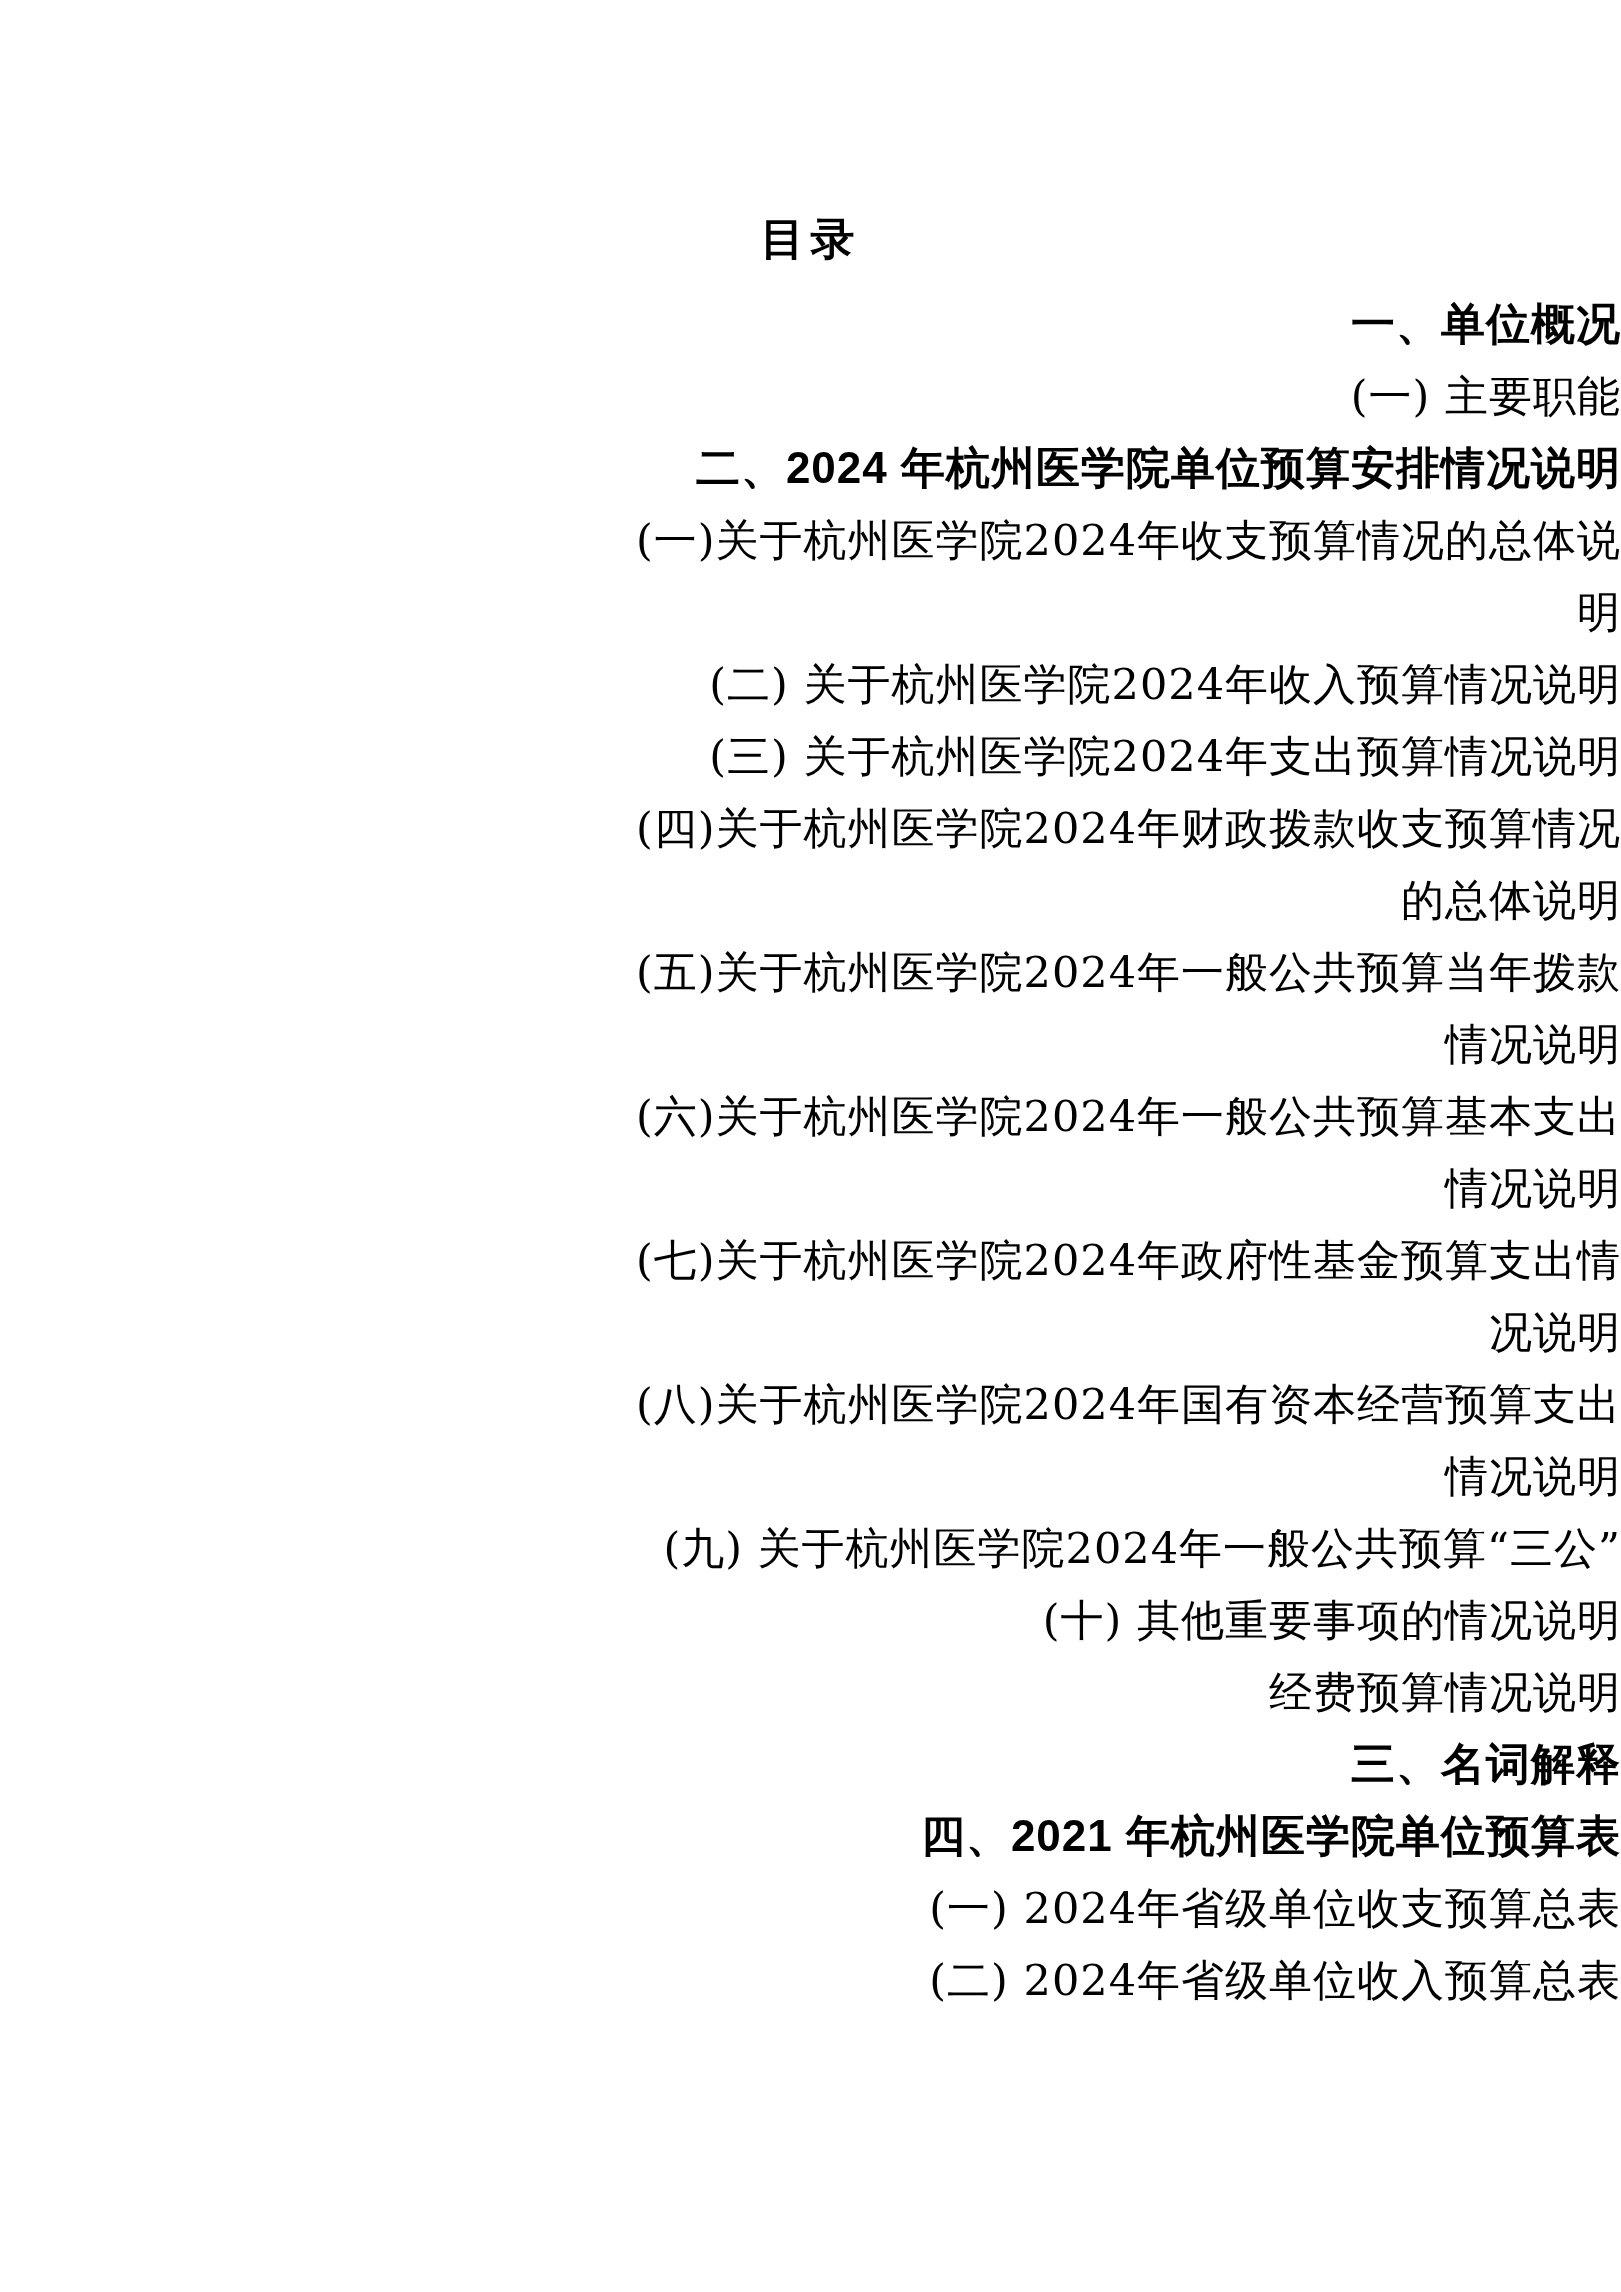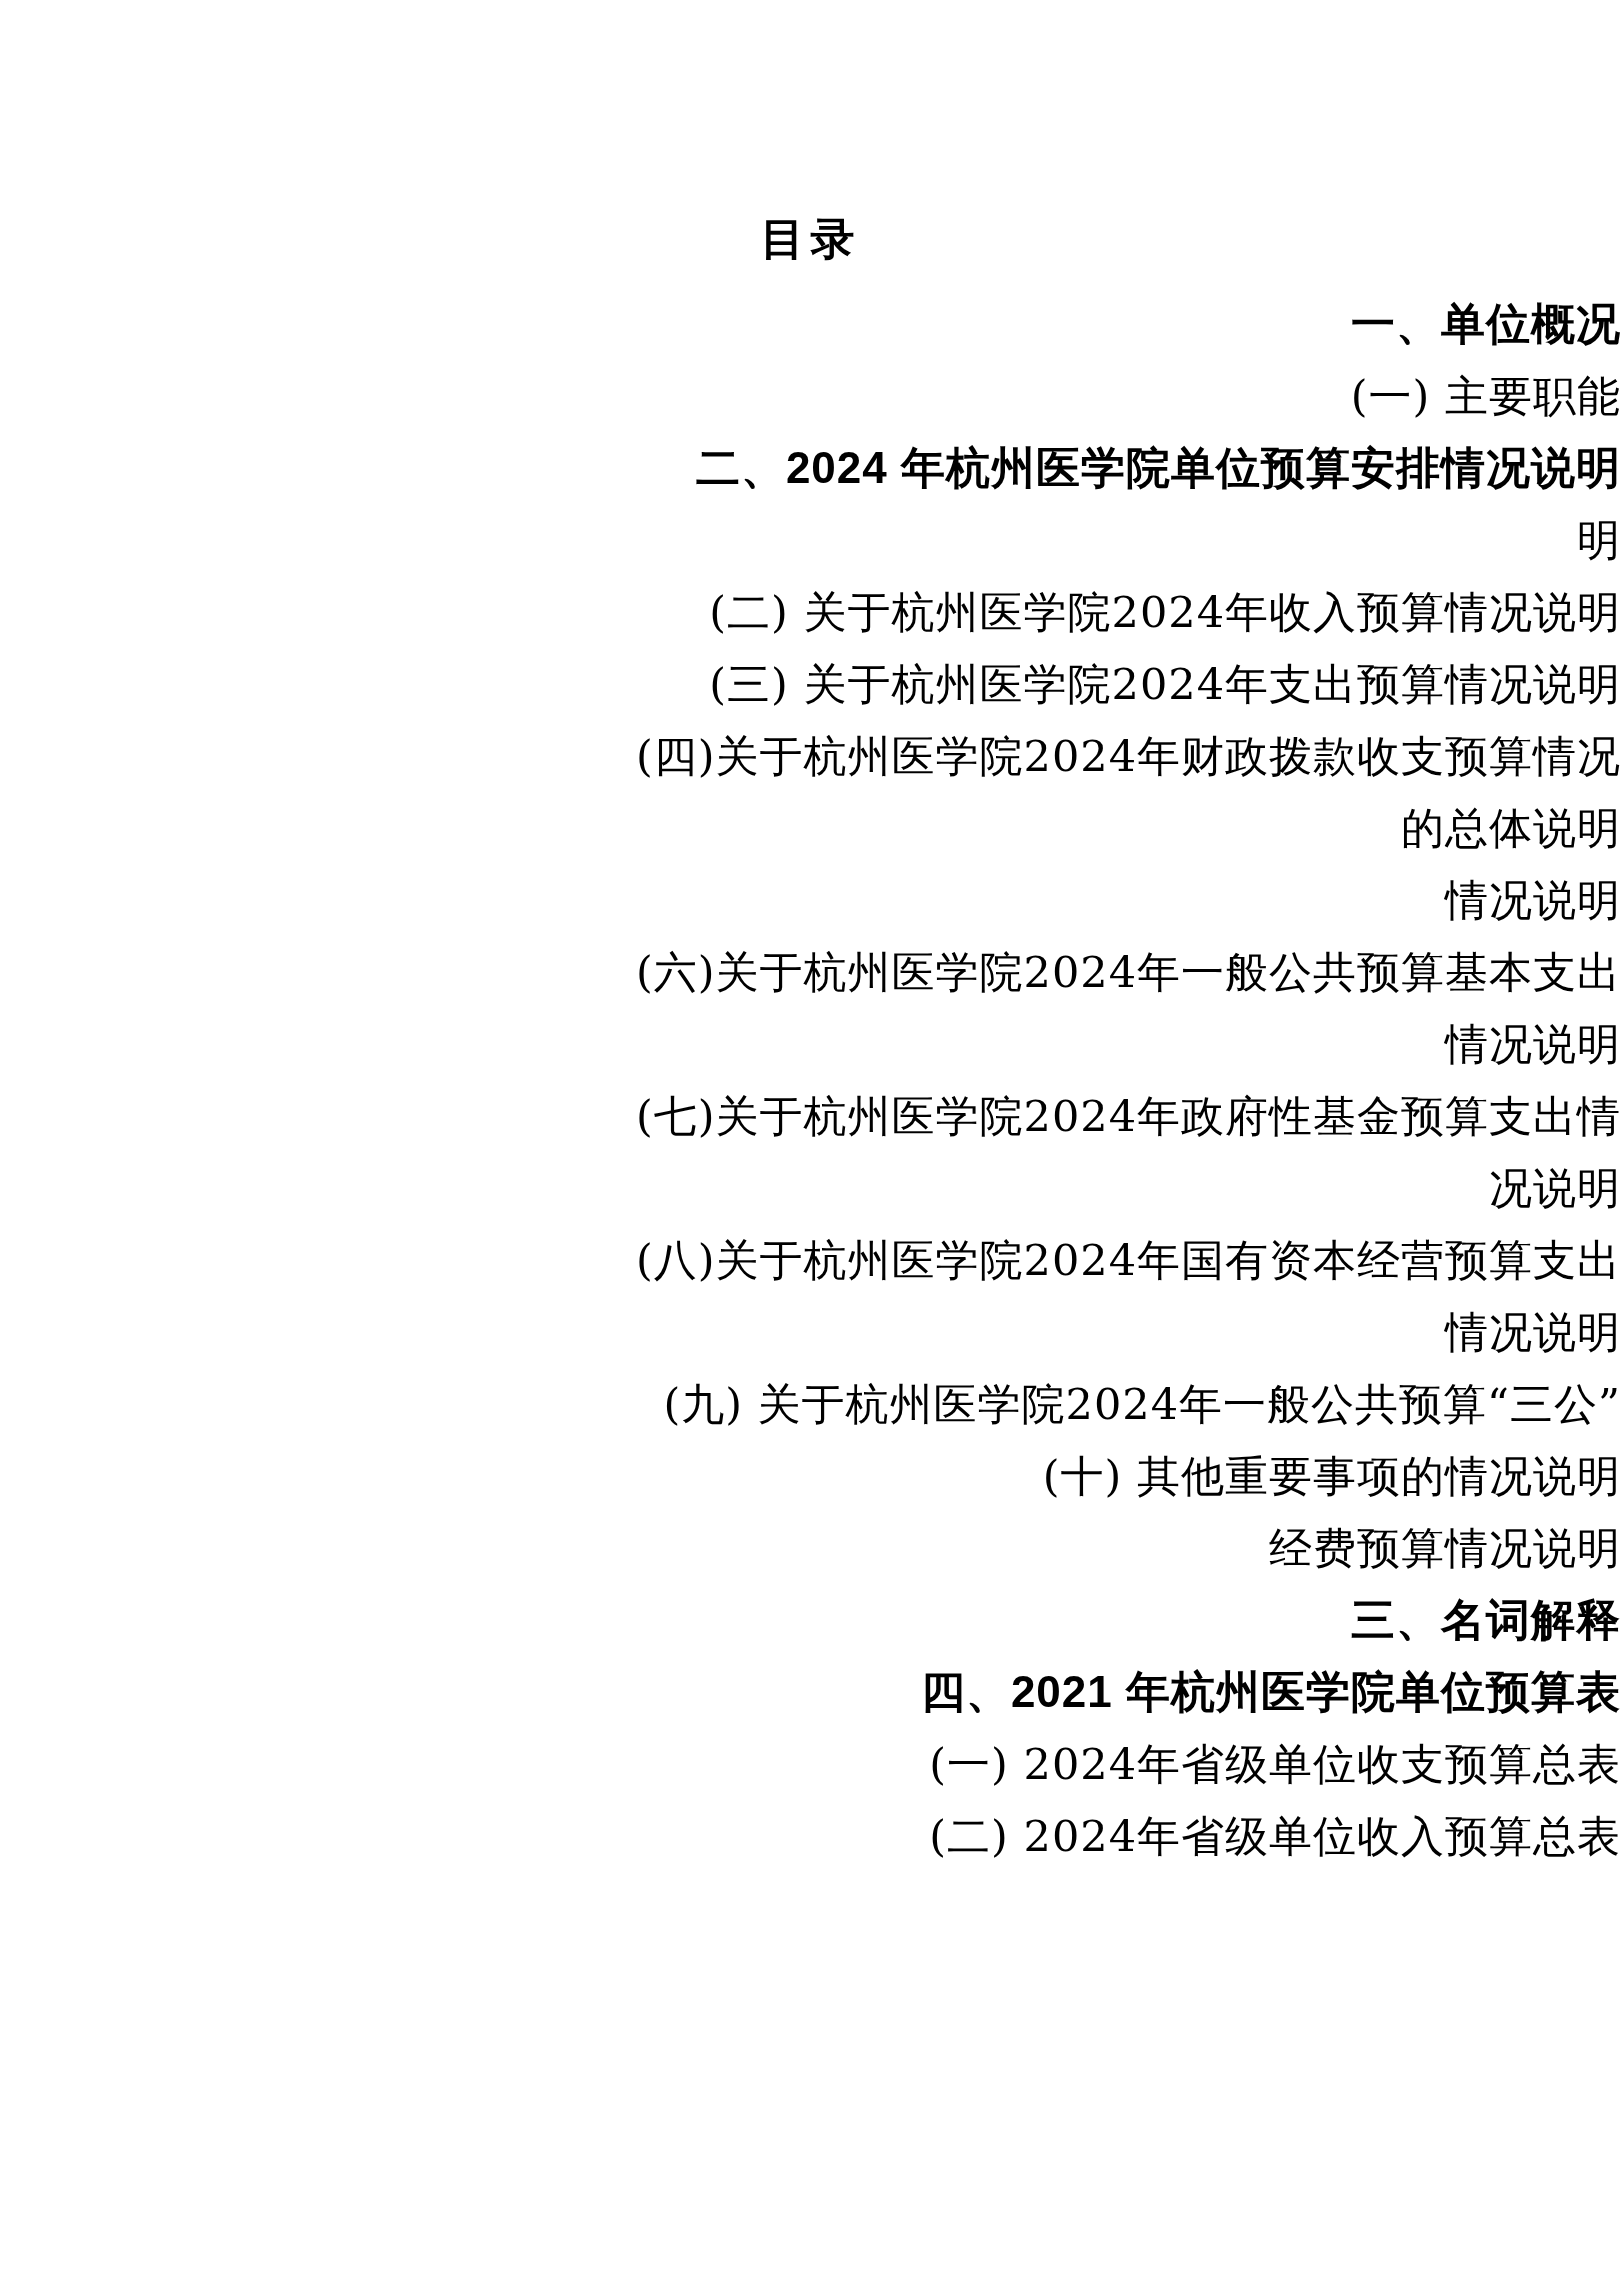--- a/index.html
+++ b/index.html
@@ -70,25 +70,27 @@
 <body>
 
 <div class="page">
 
   <h1 class="doc-title">目录</h1>
 
   <div class="toc">
     <div class="line sec">一、单位概况</div>
     <div class="line item">(一) 主要职能</div>
     <div class="line sec">二、2024 年杭州医学院单位预算安排情况说明</div>
+    <div class="line item">(一)关于杭州医学院2024年收支预算情况的总体说</div>
     <div class="line cont">明</div>
     <div class="line item">(二) 关于杭州医学院2024年收入预算情况说明</div>
     <div class="line item">(三) 关于杭州医学院2024年支出预算情况说明</div>
     <div class="line item">(四)关于杭州医学院2024年财政拨款收支预算情况</div>
     <div class="line cont">的总体说明</div>
+    <div class="line item">(五)关于杭州医学院2024年一般公共预算当年拨款</div>
     <div class="line cont">情况说明</div>
     <div class="line item">(六)关于杭州医学院2024年一般公共预算基本支出</div>
     <div class="line cont">情况说明</div>
     <div class="line item">(七)关于杭州医学院2024年政府性基金预算支出情</div>
     <div class="line cont">况说明</div>
     <div class="line item">(八)关于杭州医学院2024年国有资本经营预算支出</div>
     <div class="line cont">情况说明</div>
     <div class="line item">(九) 关于杭州医学院2024年一般公共预算“三公”</div>
     <div class="line item">(十) 其他重要事项的情况说明</div>
     <div class="line cont">经费预算情况说明</div>

